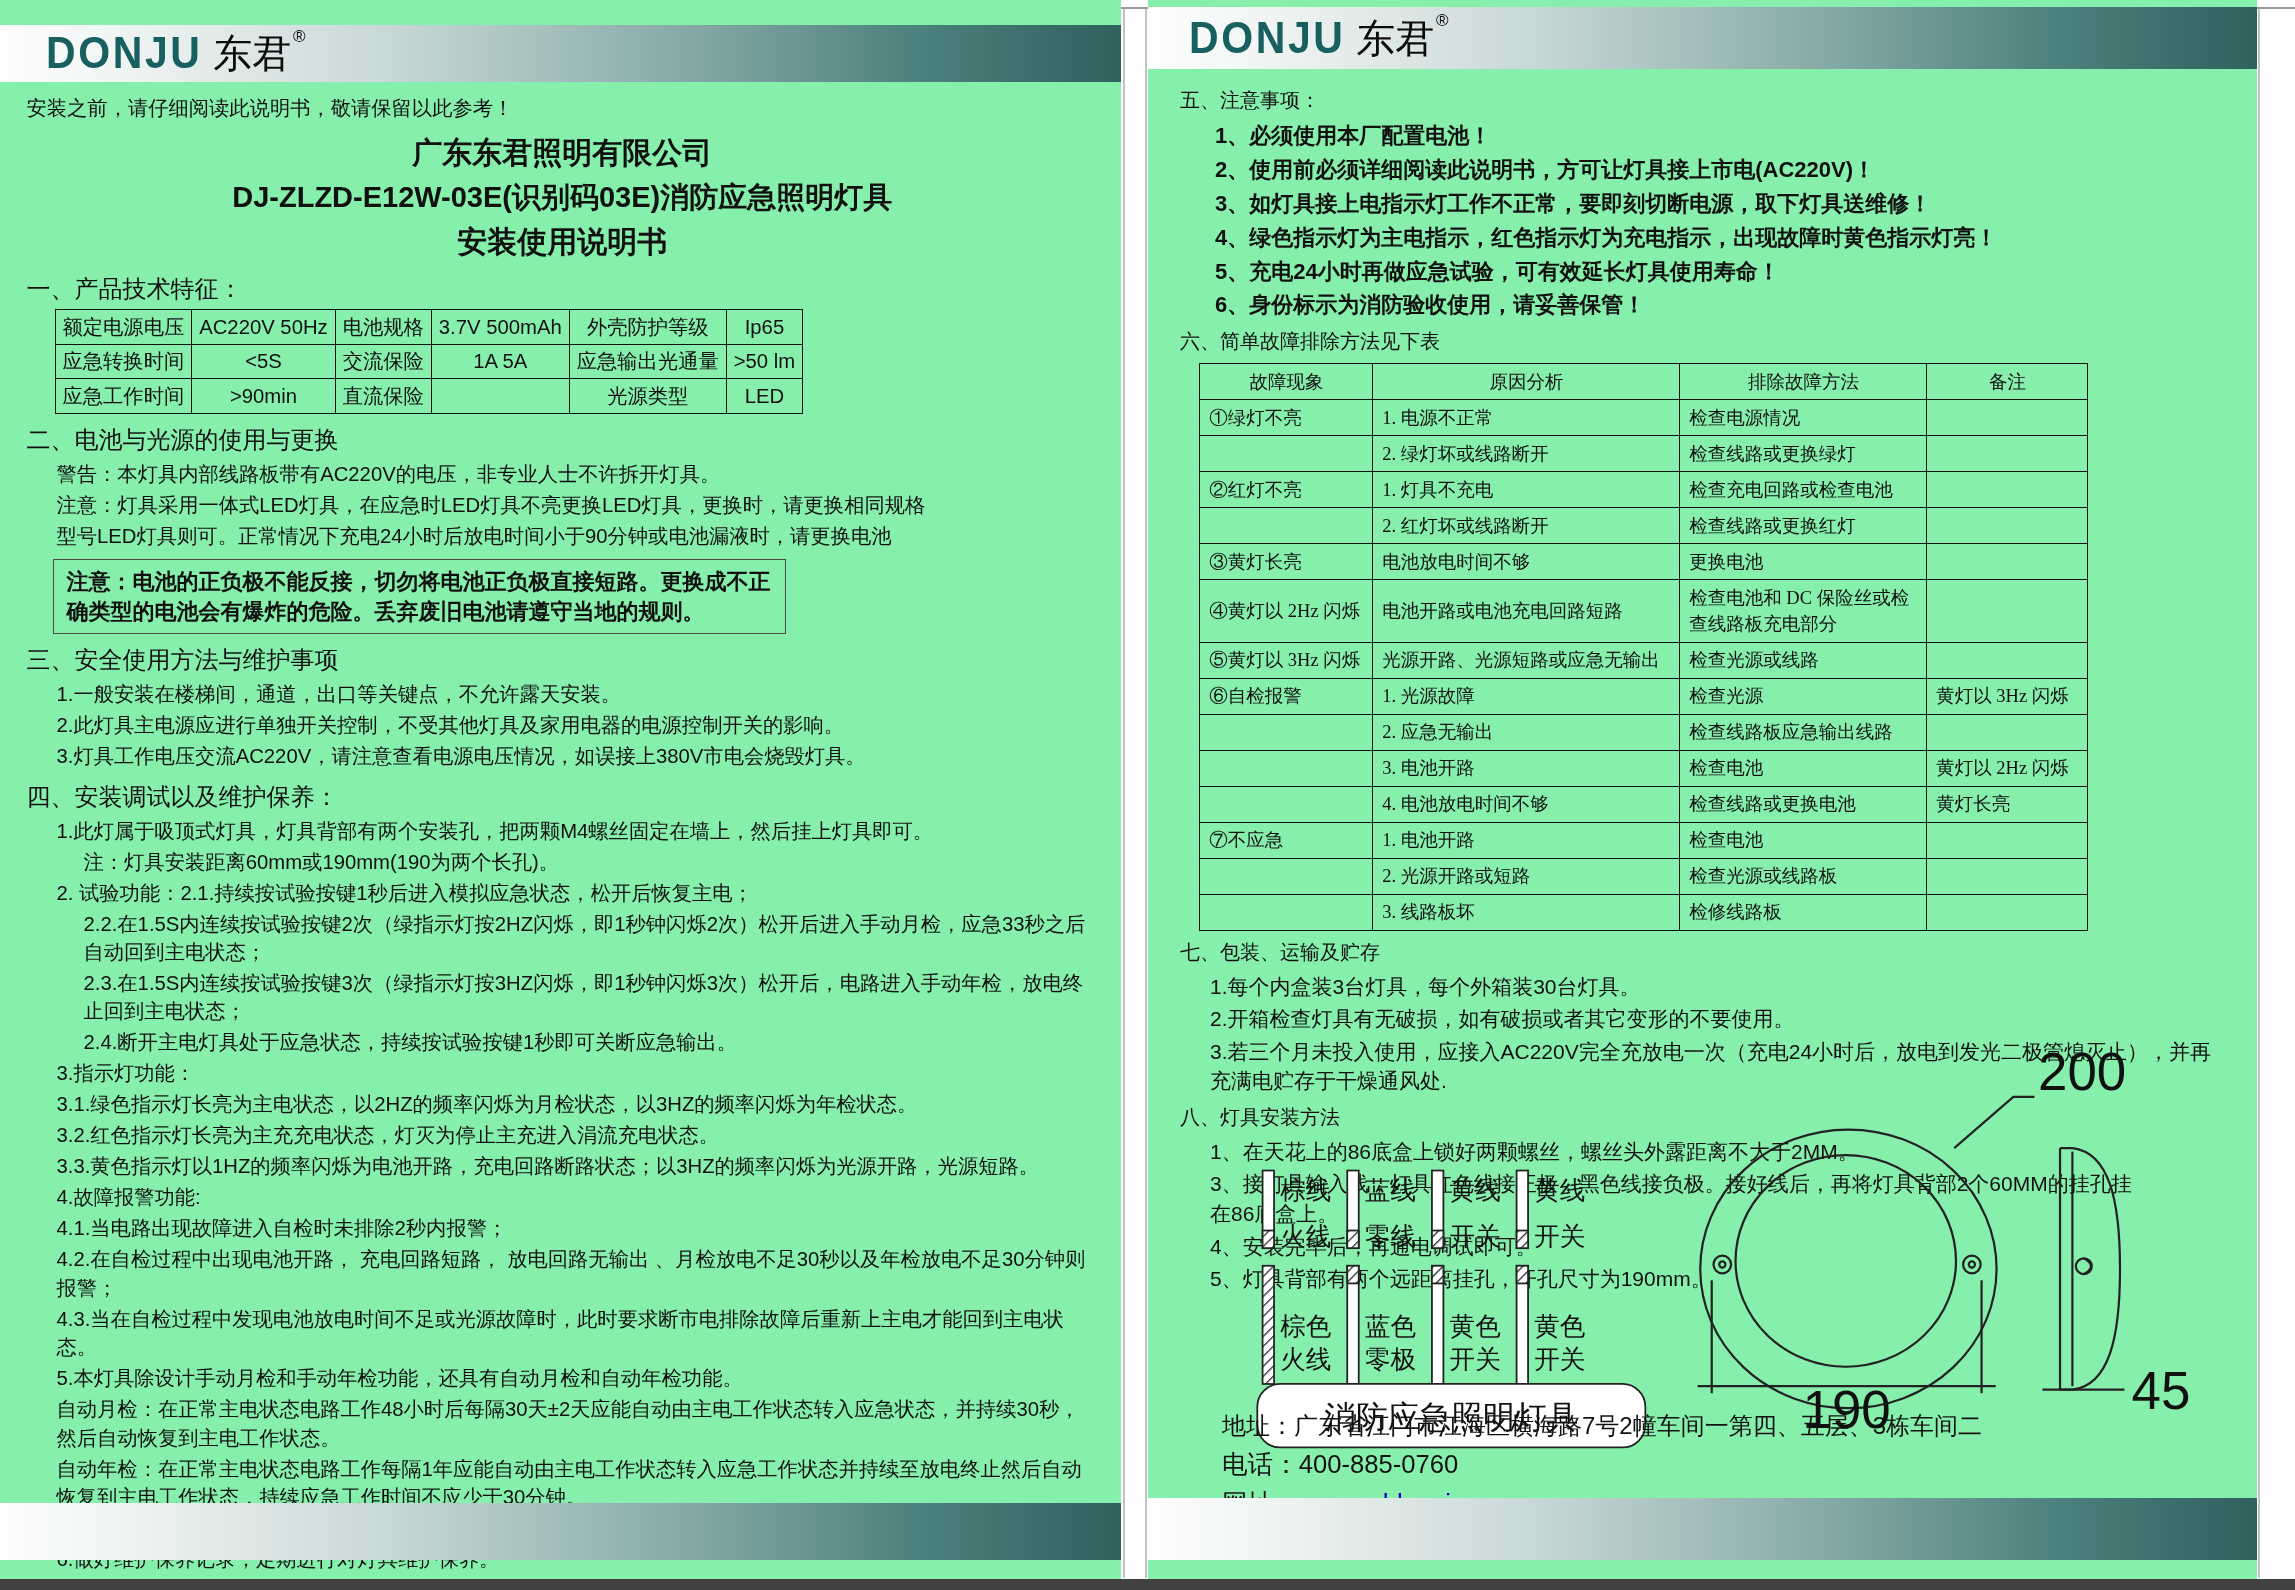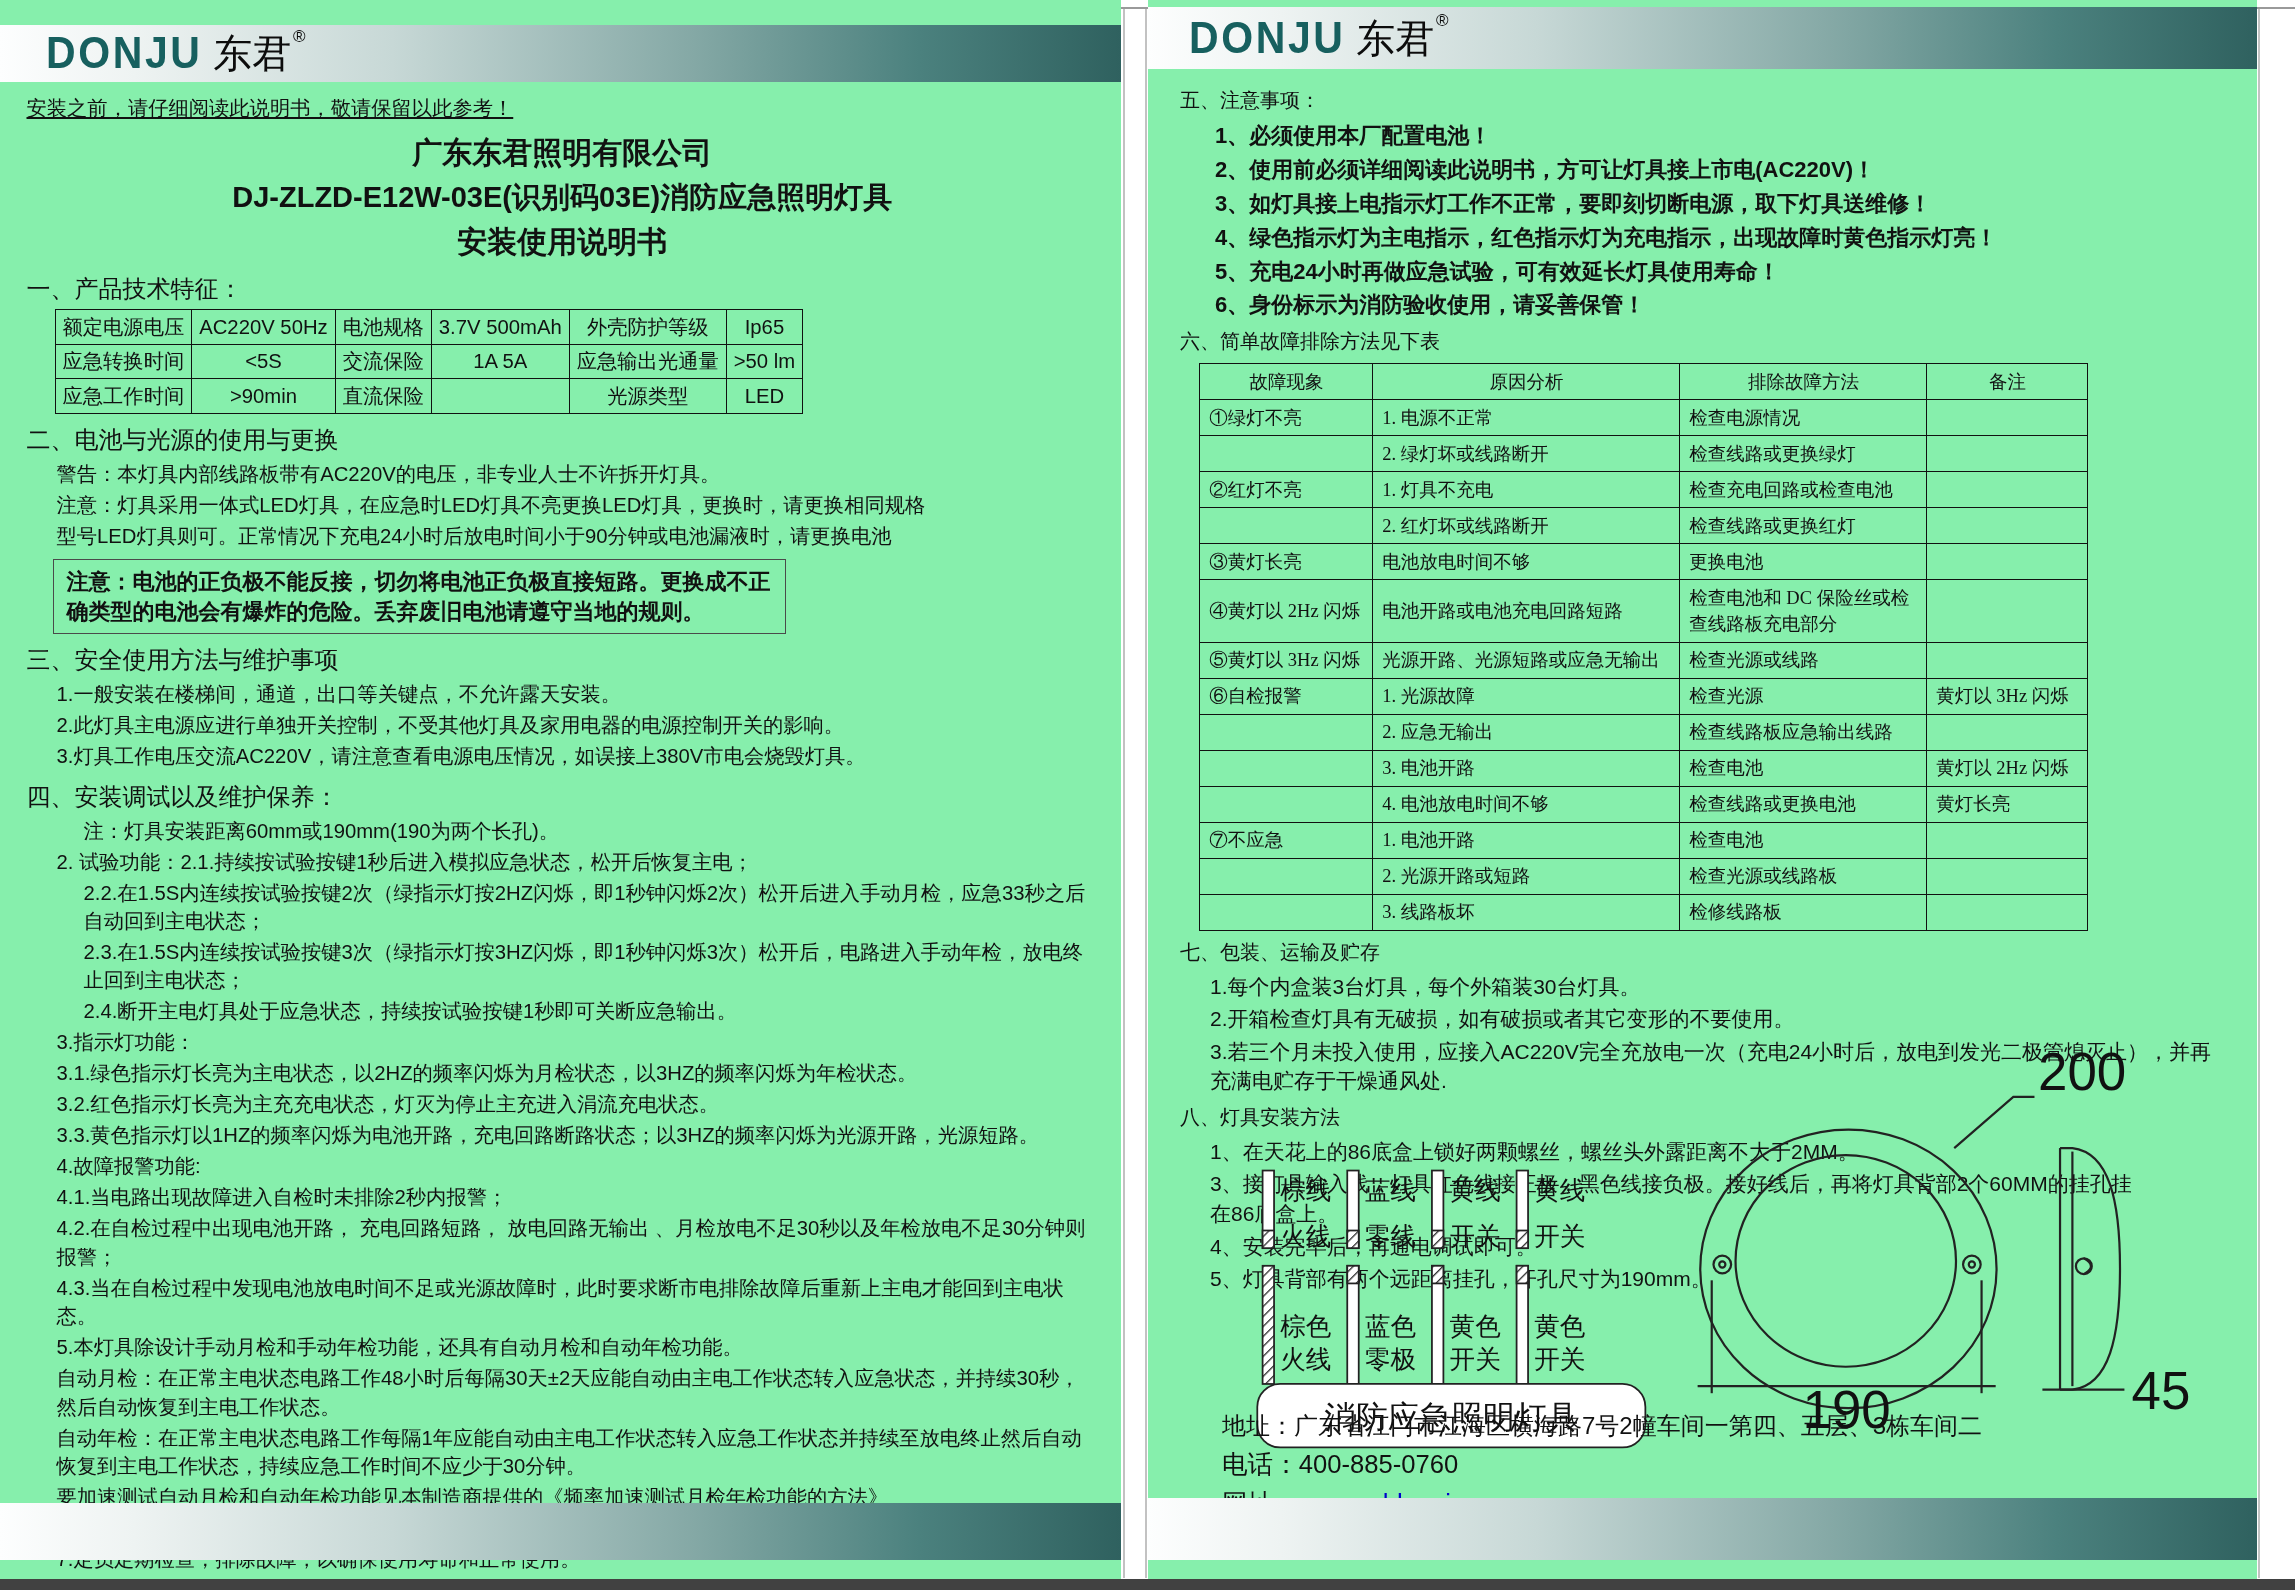--- a/index.html
+++ b/index.html
@@ -20,21 +20,21 @@
   }
   .page-left .banner{height:57px;margin-top:25px;padding-left:46px;}
   .page-right .banner{height:62px;margin-top:7px;padding-left:41px;}
   .banner-bottom{position:absolute;left:0;right:0;bottom:30px;height:62px;}
   .logo{display:flex;align-items:center;line-height:1;}
   .logo-latin{font-weight:bold;font-size:41px;letter-spacing:2.6px;color:#17605f;transform:scaleY(1.08);}
   .logo-cjk{font-weight:normal;font-size:39px;color:#0c0c0c;margin-left:10.6px;}
   .logo-reg{font-size:17px;color:#0c0c0c;align-self:flex-start;margin-top:-5.3px;margin-left:1.8px;}
   
   .p1-content{padding:7px 23px 0 26.5px;font-size:20.3px;line-height:1.4;}
-  .notice{font-size:20.3px;margin:5.3px 0 1.8px 0;text-decoration:underline;}
+  .notice{font-size:20.3px;margin:5.3px 0 1.8px 0;}
   .c-title{text-align:center;font-weight:bold;}
   .c-company{font-size:30px;margin-top:9px;}
   .c-model{font-size:29px;margin-top:3.5px;}
   .c-doc{font-size:30px;margin-top:3.5px;}
   .hd{font-size:24px;margin:8.8px 0 3.5px 0;}
   .spec-table{border-collapse:collapse;margin:3.5px 0 1.8px 28px;}
   .spec-table td{
     border:1.8px solid #111;font-size:20.3px;text-align:center;
     padding:2.6px 7px;height:26.5px;white-space:nowrap;
   }
@@ -117,20 +117,21 @@
     <div class="ln">注意：灯具采用一体式LED灯具，在应急时LED灯具不亮更换LED灯具，更换时，请更换相同规格</div>
     <div class="ln">型号LED灯具则可。正常情况下充电24小时后放电时间小于90分钟或电池漏液时，请更换电池</div>
     <div class="warn-box">注意：电池的正负极不能反接，切勿将电池正负极直接短路。更换成不正确类型的电池会有爆炸的危险。丢弃废旧电池请遵守当地的规则。</div>
 
     <div class="hd">三、安全使用方法与维护事项</div>
     <div class="ln">1.一般安装在楼梯间，通道，出口等关键点，不允许露天安装。</div>
     <div class="ln">2.此灯具主电源应进行单独开关控制，不受其他灯具及家用电器的电源控制开关的影响。</div>
     <div class="ln">3.灯具工作电压交流AC220V，请注意查看电源电压情况，如误接上380V市电会烧毁灯具。</div>
 
     <div class="hd">四、安装调试以及维护保养：</div>
+    <div class="ln">1.此灯属于吸顶式灯具，灯具背部有两个安装孔，把两颗M4螺丝固定在墙上，然后挂上灯具即可。</div>
     <div class="ln2">注：灯具安装距离60mm或190mm(190为两个长孔)。</div>
     <div class="ln">2. 试验功能：2.1.持续按试验按键1秒后进入模拟应急状态，松开后恢复主电；</div>
     <div class="ln2">2.2.在1.5S内连续按试验按键2次（绿指示灯按2HZ闪烁，即1秒钟闪烁2次）松开后进入手动月检，应急33秒之后自动回到主电状态；</div>
     <div class="ln2">2.3.在1.5S内连续按试验按键3次（绿指示灯按3HZ闪烁，即1秒钟闪烁3次）松开后，电路进入手动年检，放电终止回到主电状态；</div>
     <div class="ln2">2.4.断开主电灯具处于应急状态，持续按试验按键1秒即可关断应急输出。</div>
     <div class="ln">3.指示灯功能：</div>
     <div class="ln">3.1.绿色指示灯长亮为主电状态，以2HZ的频率闪烁为月检状态，以3HZ的频率闪烁为年检状态。</div>
     <div class="ln">3.2.红色指示灯长亮为主充充电状态，灯灭为停止主充进入涓流充电状态。</div>
     <div class="ln">3.3.黄色指示灯以1HZ的频率闪烁为电池开路，充电回路断路状态；以3HZ的频率闪烁为光源开路，光源短路。</div>
     <div class="ln">4.故障报警功能:</div>

